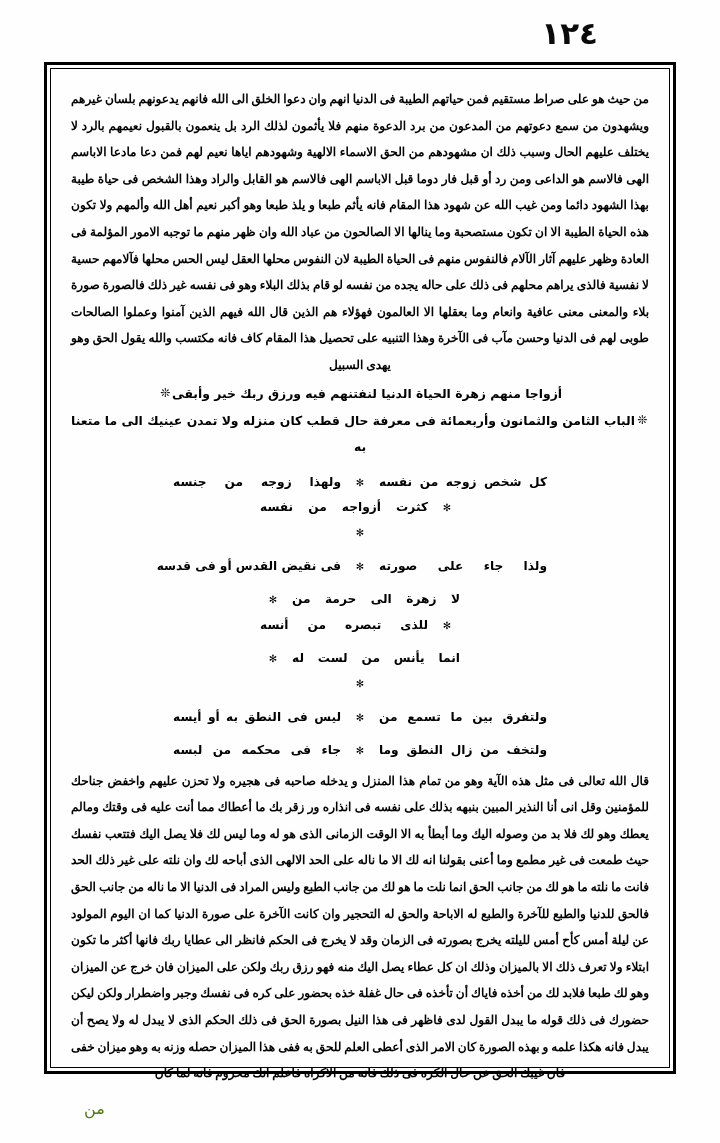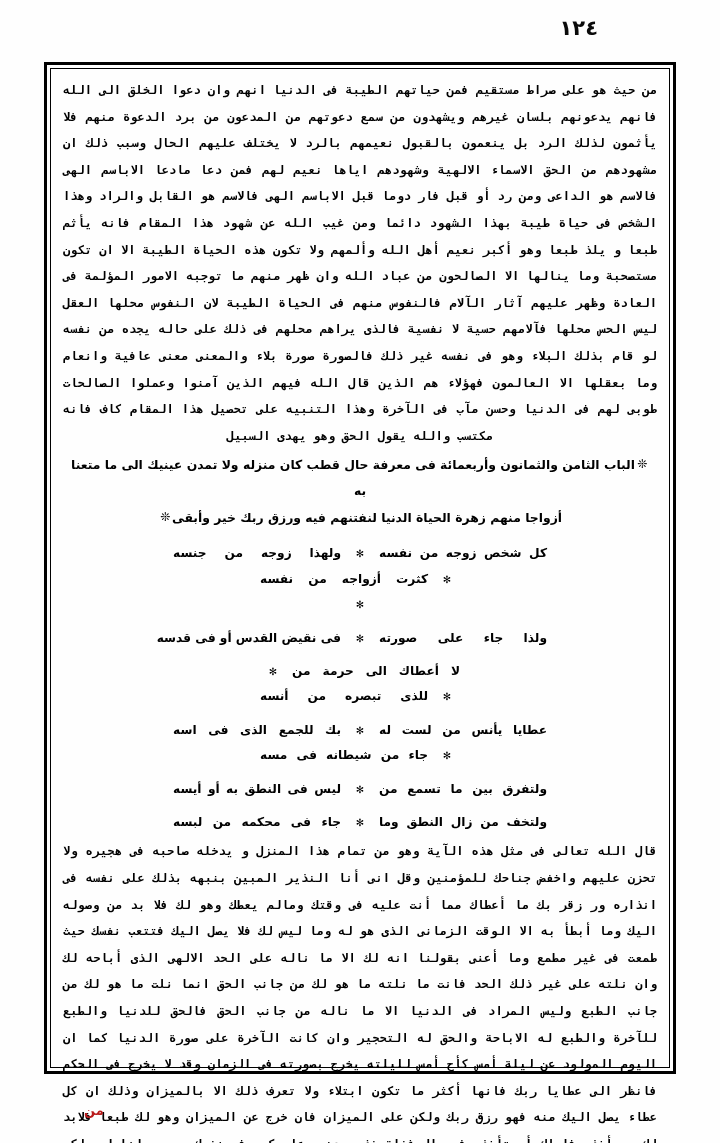--- a/index.html
+++ b/index.html
@@ -21,21 +21,21 @@
     width: 720px;
     height: 1143px;
     background: #fefefe;
   }
 
   
   .folio-number {
     position: absolute;
     top: 18px;
     right: 122px;
-    font-size: 21px;
+    font-size: 31px;
     font-weight: bold;
     letter-spacing: 1px;
     line-height: 1;
     color: #0a0a0a;
     font-family: "DejaVu Sans", sans-serif;
   }
 
   
   .frame {
     position: absolute;
@@ -68,23 +68,23 @@
     text-align: justify;
   }
 
   .para {
     font-size: 12.1px;
     line-height: 26.6px;
     letter-spacing: -0.1px;
     word-spacing: -0.5px;
     text-align: justify;
     text-align-last: center;
-    margin: 0;
+    margin: 8px;
     color: #000;
-    font-family: Liberation Mono, monospace;
+    font-family: Liberation Sans, sans-serif;
     font-weight: 600;
   }
 
   .para-opening {
     margin-bottom: 0;
   }
   .para-closing {
     margin-top: 1px;
   }
 
@@ -144,23 +144,23 @@
     font-size: 10px;
     line-height: 25.4px;
     flex: 0 0 26px;
   }
 
   
   .catchword {
     position: absolute;
     bottom: 26px;
     left: 84px;
-    font-size: 13px;
-    font-weight: 700;
-    color: #b91c1c;
+    font-size: 16px;
+    font-weight: 400;
+    color: #4d7c0f;
     line-height: 1;
     direction: rtl;
   }
 </style>
 </head>
 <body>
 
 <div class="page">
 
   <div class="folio-number">١٢٤</div>
@@ -168,25 +168,25 @@
   <div class="frame">
     <div class="frame-inner"></div>
   </div>
 
   <div class="text-block">
 
     <p class="para para-opening">من حيث هو على صراط مستقيم فمن حياتهم الطيبة فى الدنيا انهم وان دعوا الخلق الى الله فانهم يدعونهم بلسان غيرهم ويشهدون من سمع دعوتهم من المدعون من برد الدعوة منهم فلا يأثمون لذلك الرد بل ينعمون بالقبول نعيمهم بالرد لا يختلف عليهم الحال وسبب ذلك ان مشهودهم من الحق الاسماء الالهية وشهودهم اياها نعيم لهم فمن دعا مادعا الاباسم الهى فالاسم هو الداعى ومن رد أو قبل فار دوما قبل الاباسم الهى فالاسم هو القابل والراد وهذا الشخص فى حياة طيبة بهذا الشهود دائما ومن غيب الله عن شهود هذا المقام فانه يأثم طبعا و يلذ طبعا وهو أكبر نعيم أهل الله وألمهم ولا تكون هذه الحياة الطيبة الا ان تكون مستصحبة وما ينالها الا الصالحون من عباد الله وان ظهر منهم ما توجبه الامور المؤلمة فى العادة وظهر عليهم آثار الآلام فالنفوس منهم فى الحياة الطيبة لان النفوس محلها العقل ليس الحس محلها فآلامهم حسية لا نفسية فالذى يراهم محلهم فى ذلك على حاله يجده من نفسه لو قام بذلك البلاء وهو فى نفسه غير ذلك فالصورة صورة بلاء والمعنى معنى عافية وانعام وما بعقلها الا العالمون فهؤلاء هم الذين قال الله فيهم الذين آمنوا وعملوا الصالحات طوبى لهم فى الدنيا وحسن مآب فى الآخرة وهذا التنبيه على تحصيل هذا المقام كاف فانه مكتسب والله يقول الحق وهو يهدى السبيل</p>
 
     <div class="chapter-heading">
       <div>
+        <span>أزواجا منهم زهرة الحياة الدنيا لنفتنهم فيه ورزق ربك خير وأبقى</span><span class="orn">❊</span>
+      </div>
+      <div>
         <span class="orn">❊</span><span>الباب الثامن والثمانون وأربعمائة فى معرفة حال قطب كان منزله ولا تمدن عينيك الى ما متعنا به</span>
       </div>
-      <div>
-        <span>أزواجا منهم زهرة الحياة الدنيا لنفتنهم فيه ورزق ربك خير وأبقى</span><span class="orn">❊</span>
-      </div>
     </div>
 
     <div class="poem">
 
       <div class="verse-line">
         <span class="hemistich hemistich-first">كل شخص زوجه من نفسه</span>
         <span class="verse-sep">✻</span>
         <span class="hemistich hemistich-second">ولهذا زوجه من جنسه</span>
       </div>
 
@@ -199,38 +199,36 @@
         <span class="verse-sep">✻</span>
       </div>
 
       <div class="verse-line">
         <span class="hemistich hemistich-first">ولذا جاء على صورته</span>
         <span class="verse-sep">✻</span>
         <span class="hemistich hemistich-second">فى نقيض القدس أو فى قدسه</span>
       </div>
 
       <div class="verse-line">
-        <span class="hemistich hemistich-first">لا أعطاك الى حرمة من</span>
+        <span class="hemistich hemistich-first">لا زهرة الى حرمة من</span>
         <span class="verse-sep">✻</span>
       </div>
 
       <div class="verse-line">
         <span class="verse-sep">✻</span>
         <span class="hemistich hemistich-second">للذى تبصره من أنسه</span>
       </div>
 
       <div class="verse-line">
-        <span class="hemistich hemistich-first">عطايا يأنس من لست له</span>
-        <span class="verse-sep">✻</span>
-        <span class="hemistich hemistich-second">بك للجمع الذى فى اسه</span>
-      </div>
-
-      <div class="verse-line">
-        <span class="verse-sep">✻</span>
-        <span class="hemistich hemistich-second">جاء من شيطانه فى مسه</span>
+        <span class="hemistich hemistich-first">انما يأنس من لست له</span>
+        <span class="verse-sep">✻</span>
+      </div>
+
+      <div class="verse-line">
+        <span class="verse-sep">✻</span>
       </div>
 
       <div class="verse-line">
         <span class="hemistich hemistich-first">ولتفرق بين ما تسمع من</span>
         <span class="verse-sep">✻</span>
         <span class="hemistich hemistich-second">ليس فى النطق به أو أيسه</span>
       </div>
 
       <div class="verse-line">
         <span class="hemistich hemistich-first">ولتخف من زال النطق وما</span>

